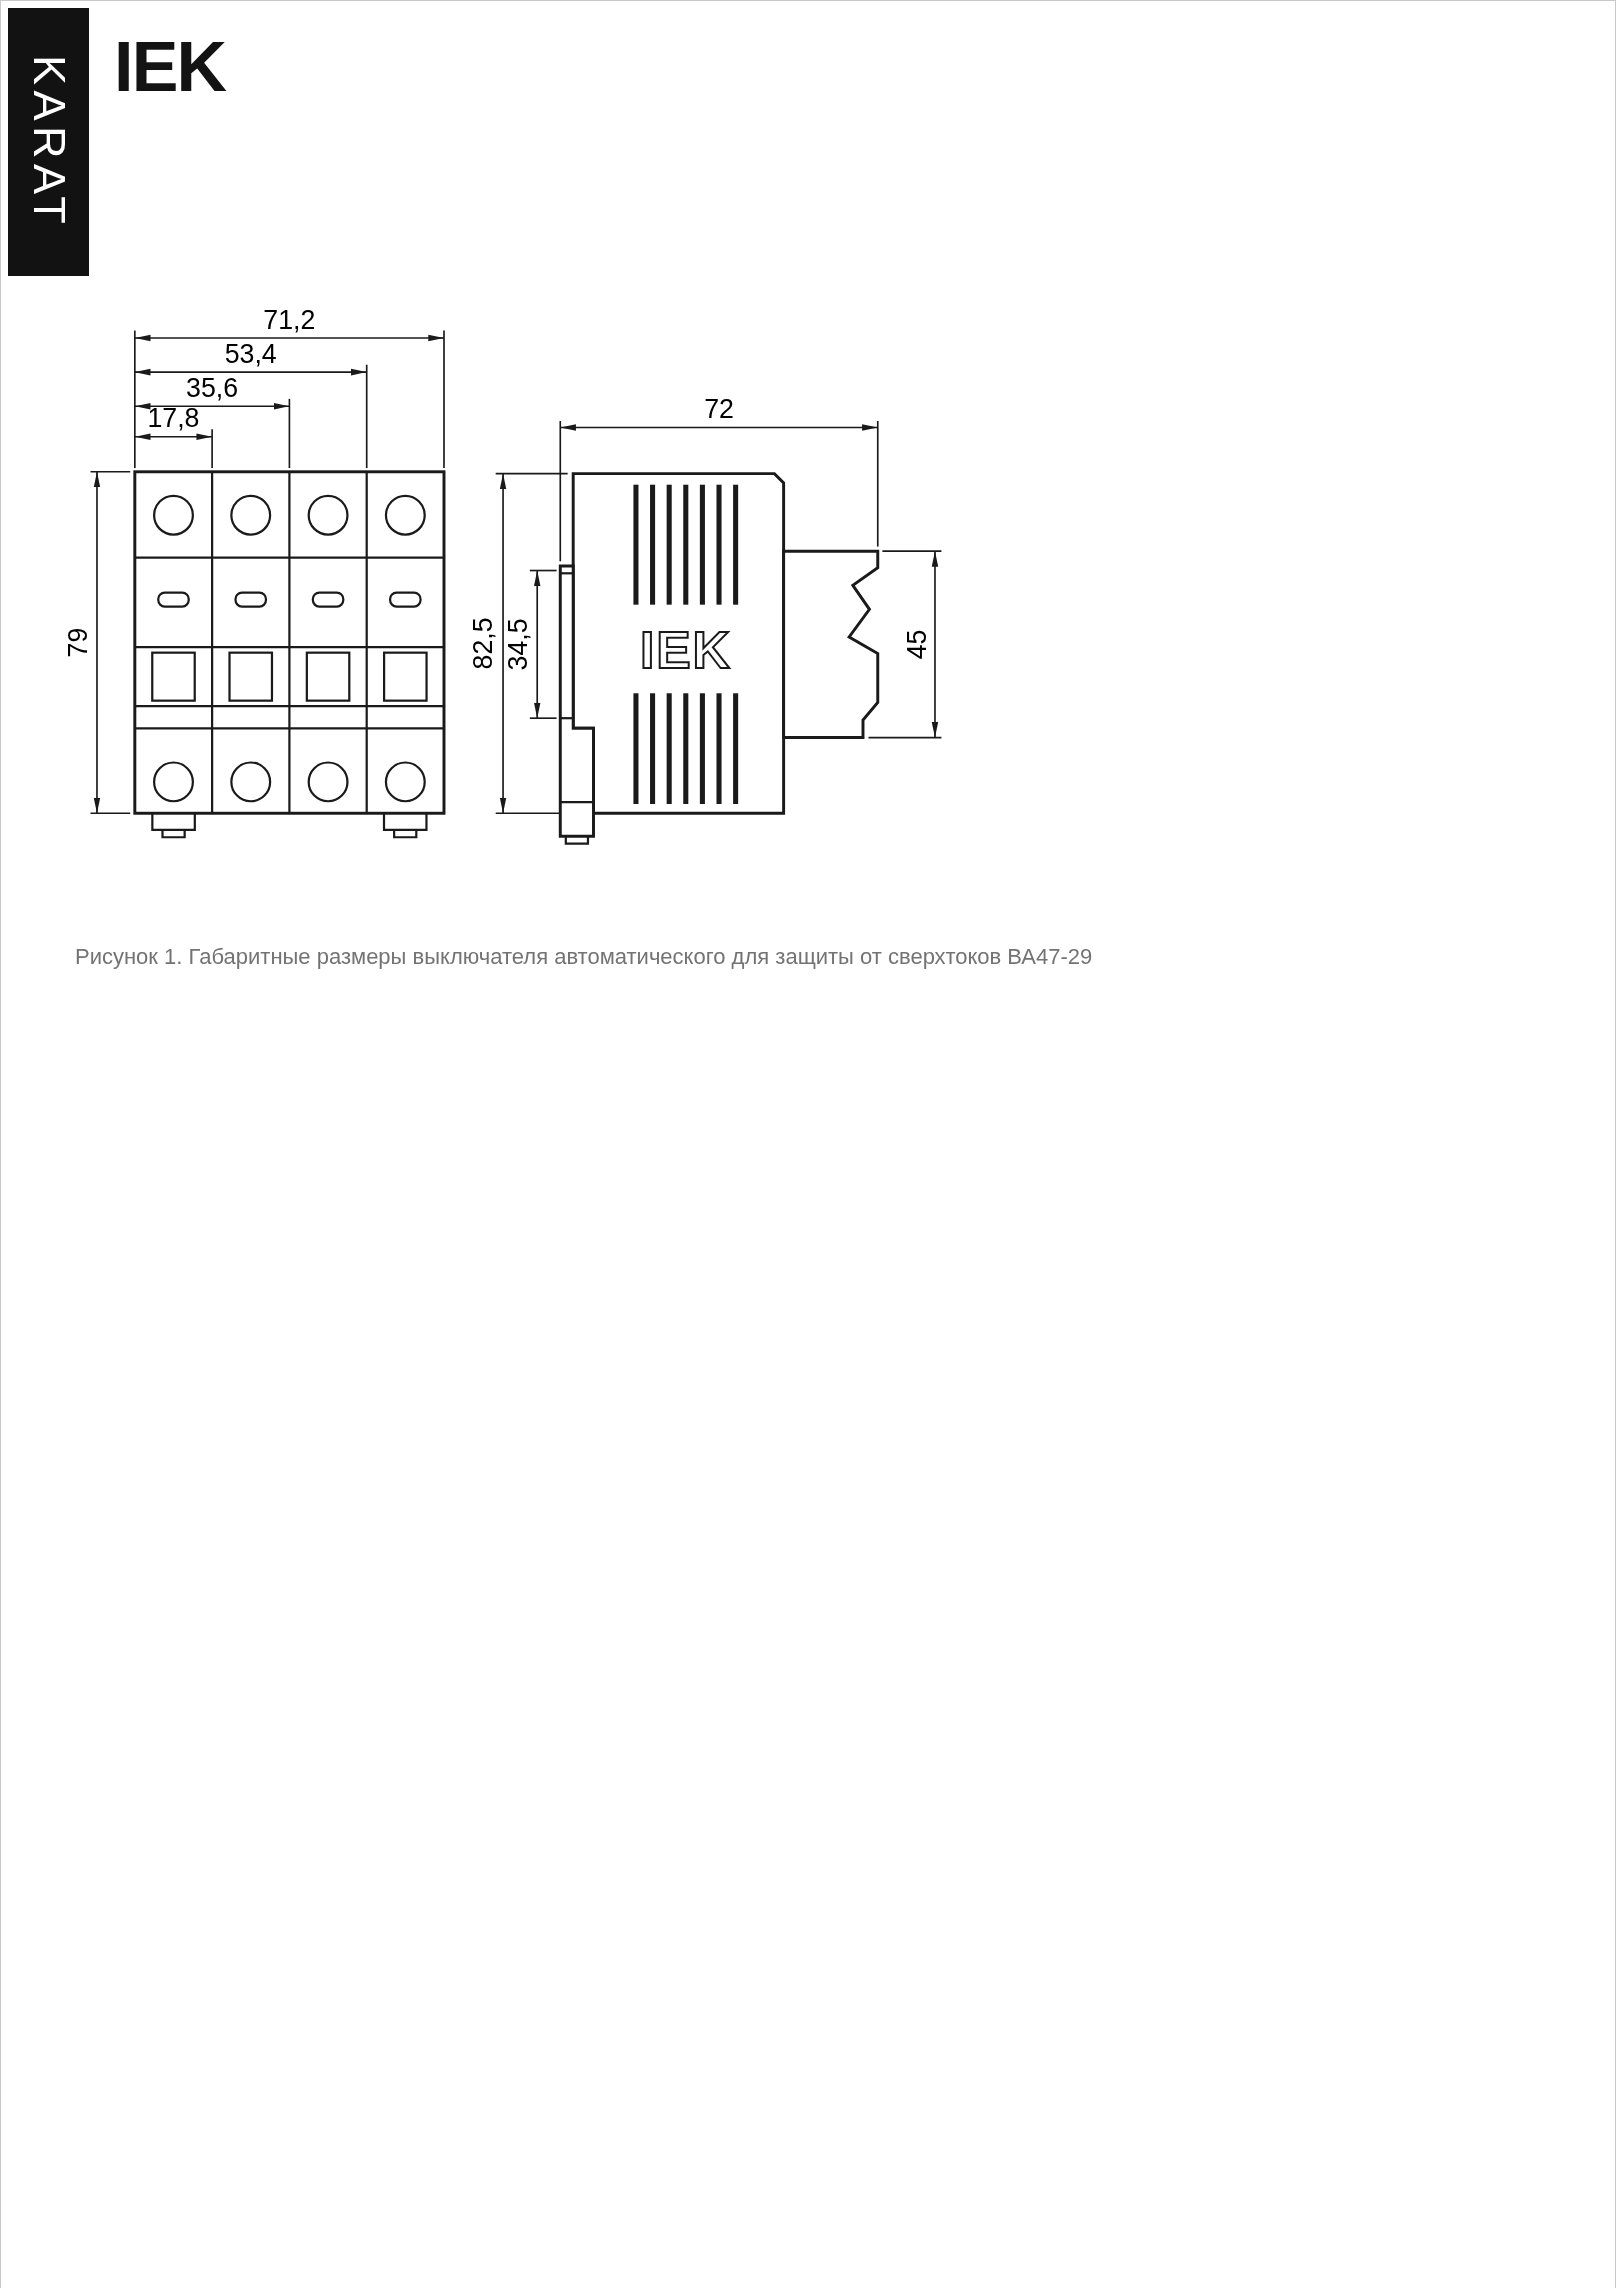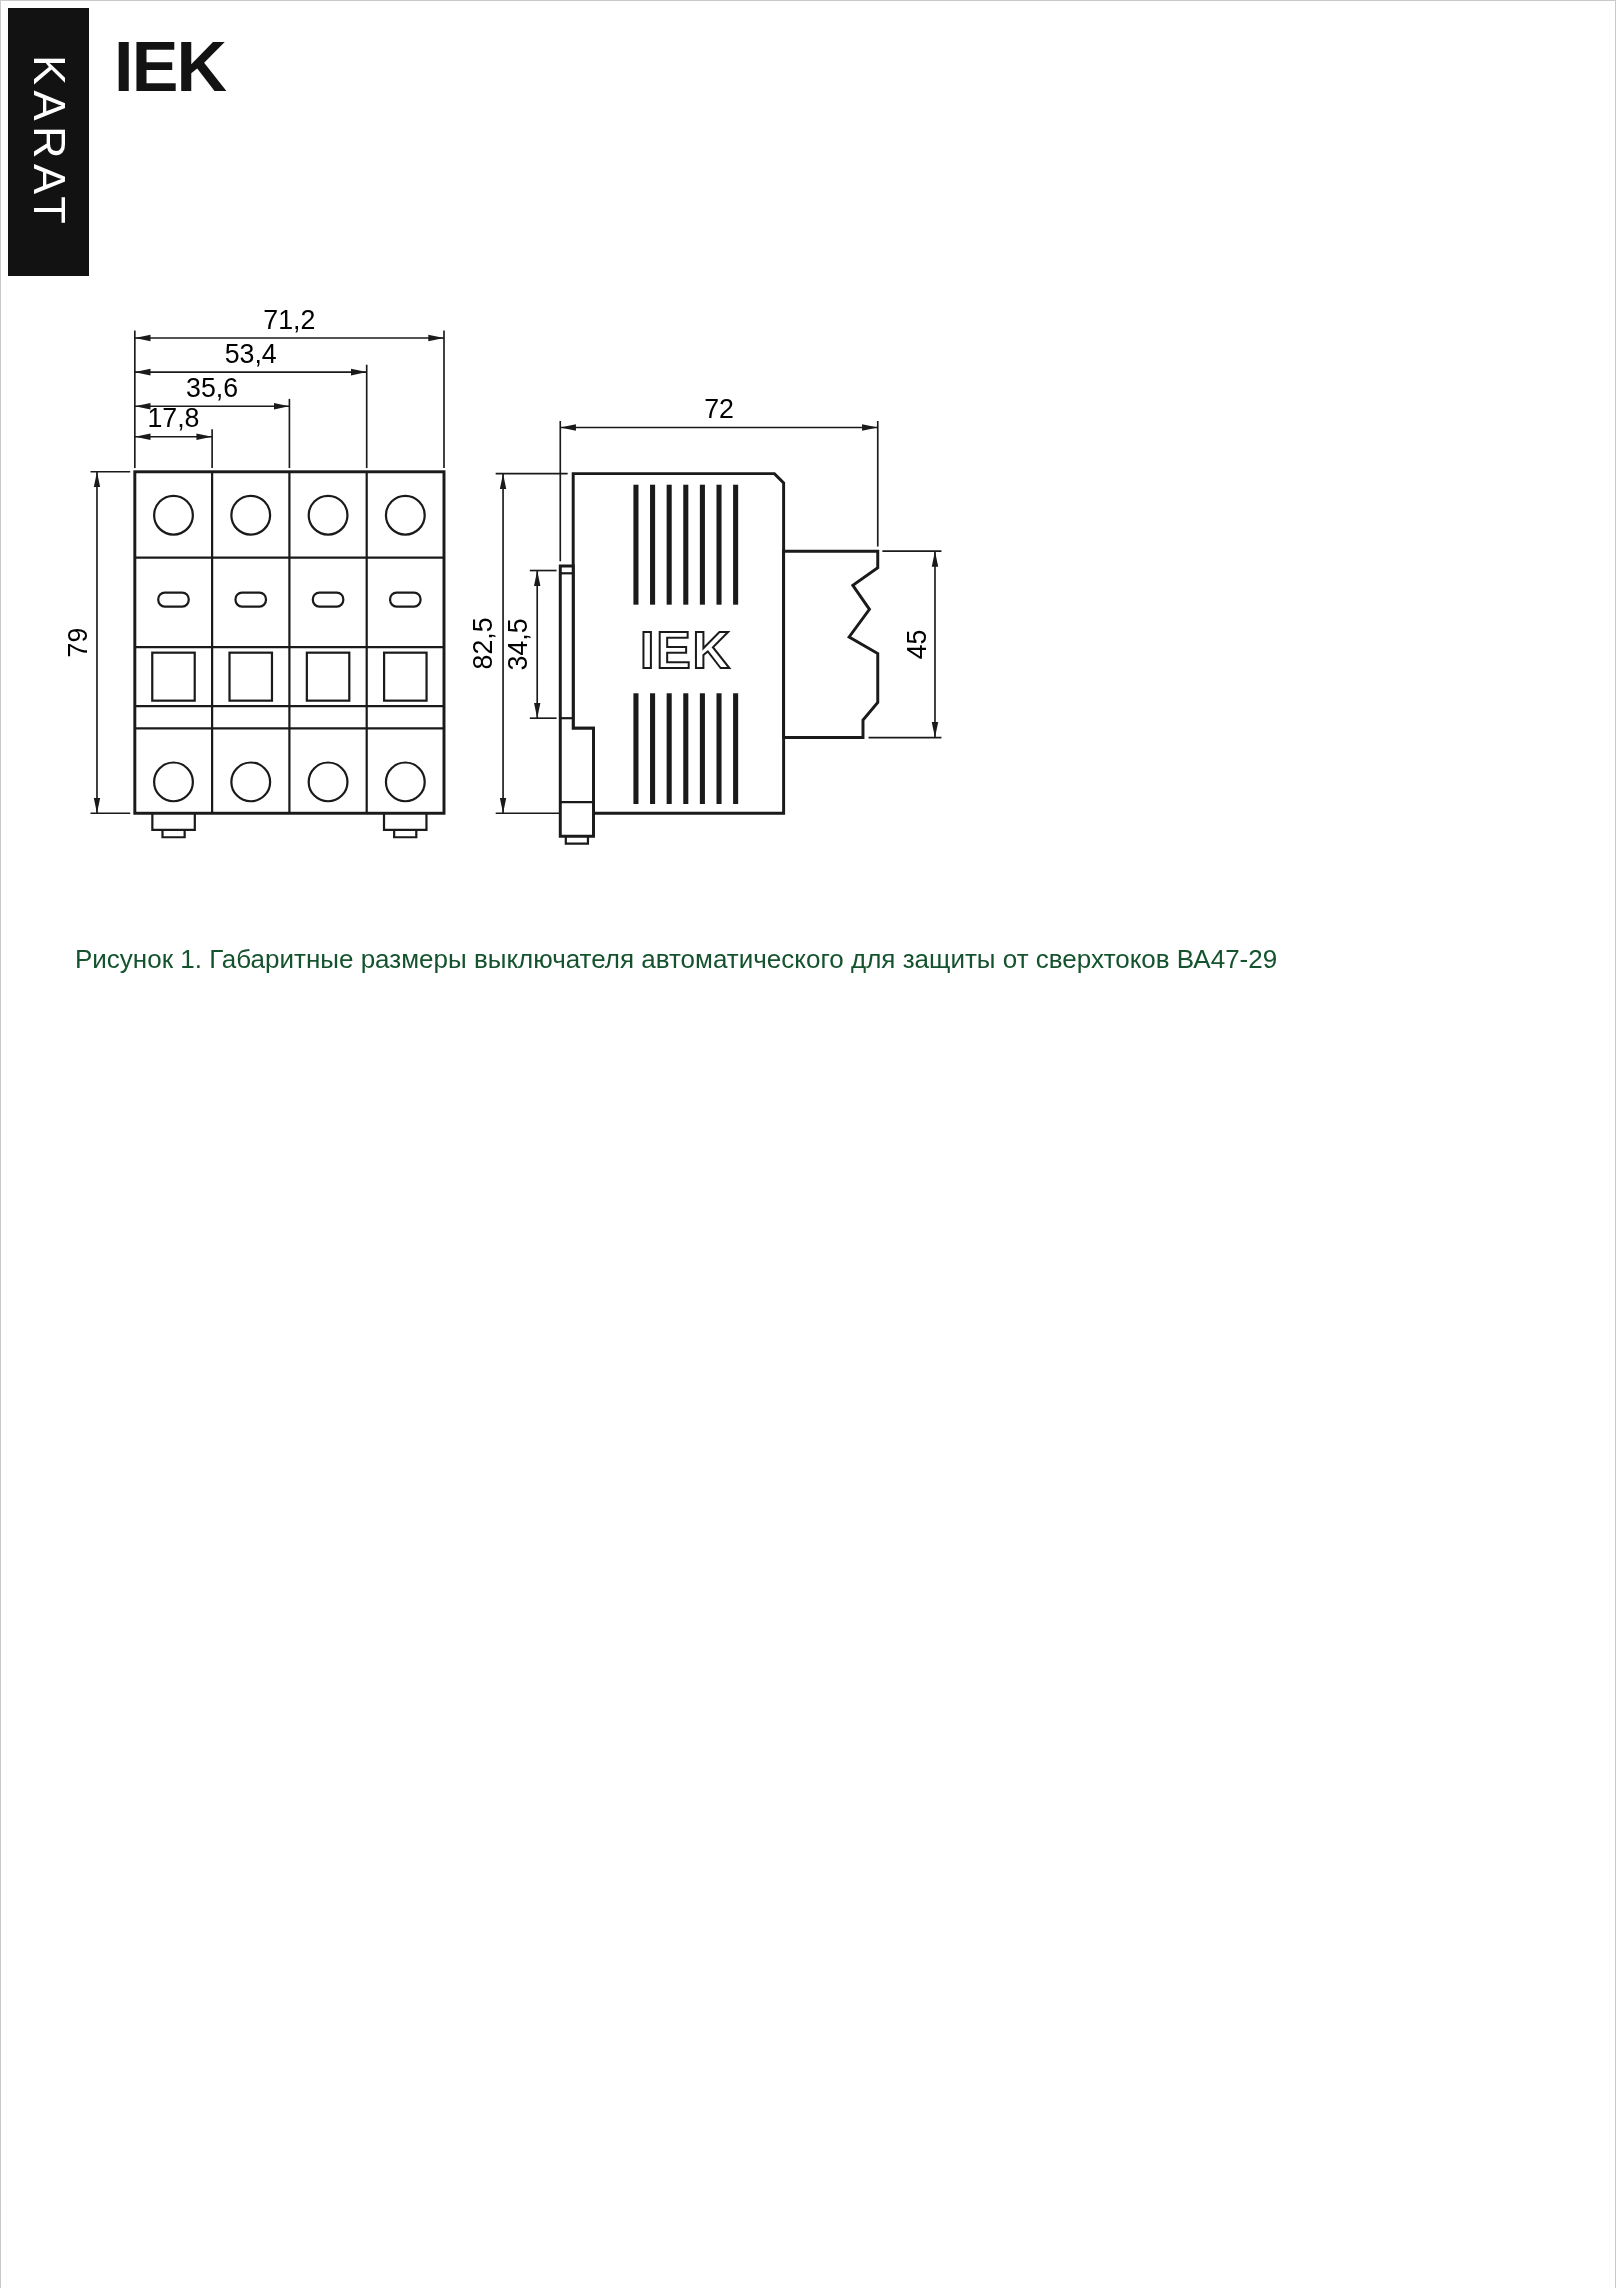--- a/index.html
+++ b/index.html
@@ -33,22 +33,22 @@
     left: 113px; top: 31px;
     font-size: 70px;
     font-weight: bold;
     letter-spacing: -1.8px;
     color: #131313;
     line-height: 1;
   }
   .figure-caption {
     position: absolute;
     left: 74px; top: 943px;
-    font-size: 26px;
-    color: #14532d;
+    font-size: 22px;
+    color: #737373;
     white-space: nowrap;
   }
   svg.drawing { position: absolute; left: 0; top: 0; }
   
   .olw { fill: #ffffff; stroke: #1a1a1a; stroke-width: 3.2; stroke-linejoin: miter; }
   .il  { fill: none;    stroke: #1a1a1a; stroke-width: 2.4; }
   .ilw { fill: #ffffff; stroke: #1a1a1a; stroke-width: 2.4; }
   .dim { fill: none;    stroke: #1a1a1a; stroke-width: 1.8; }
   .slot { stroke: #1a1a1a; stroke-width: 5.5; }
   .dimtxt {

